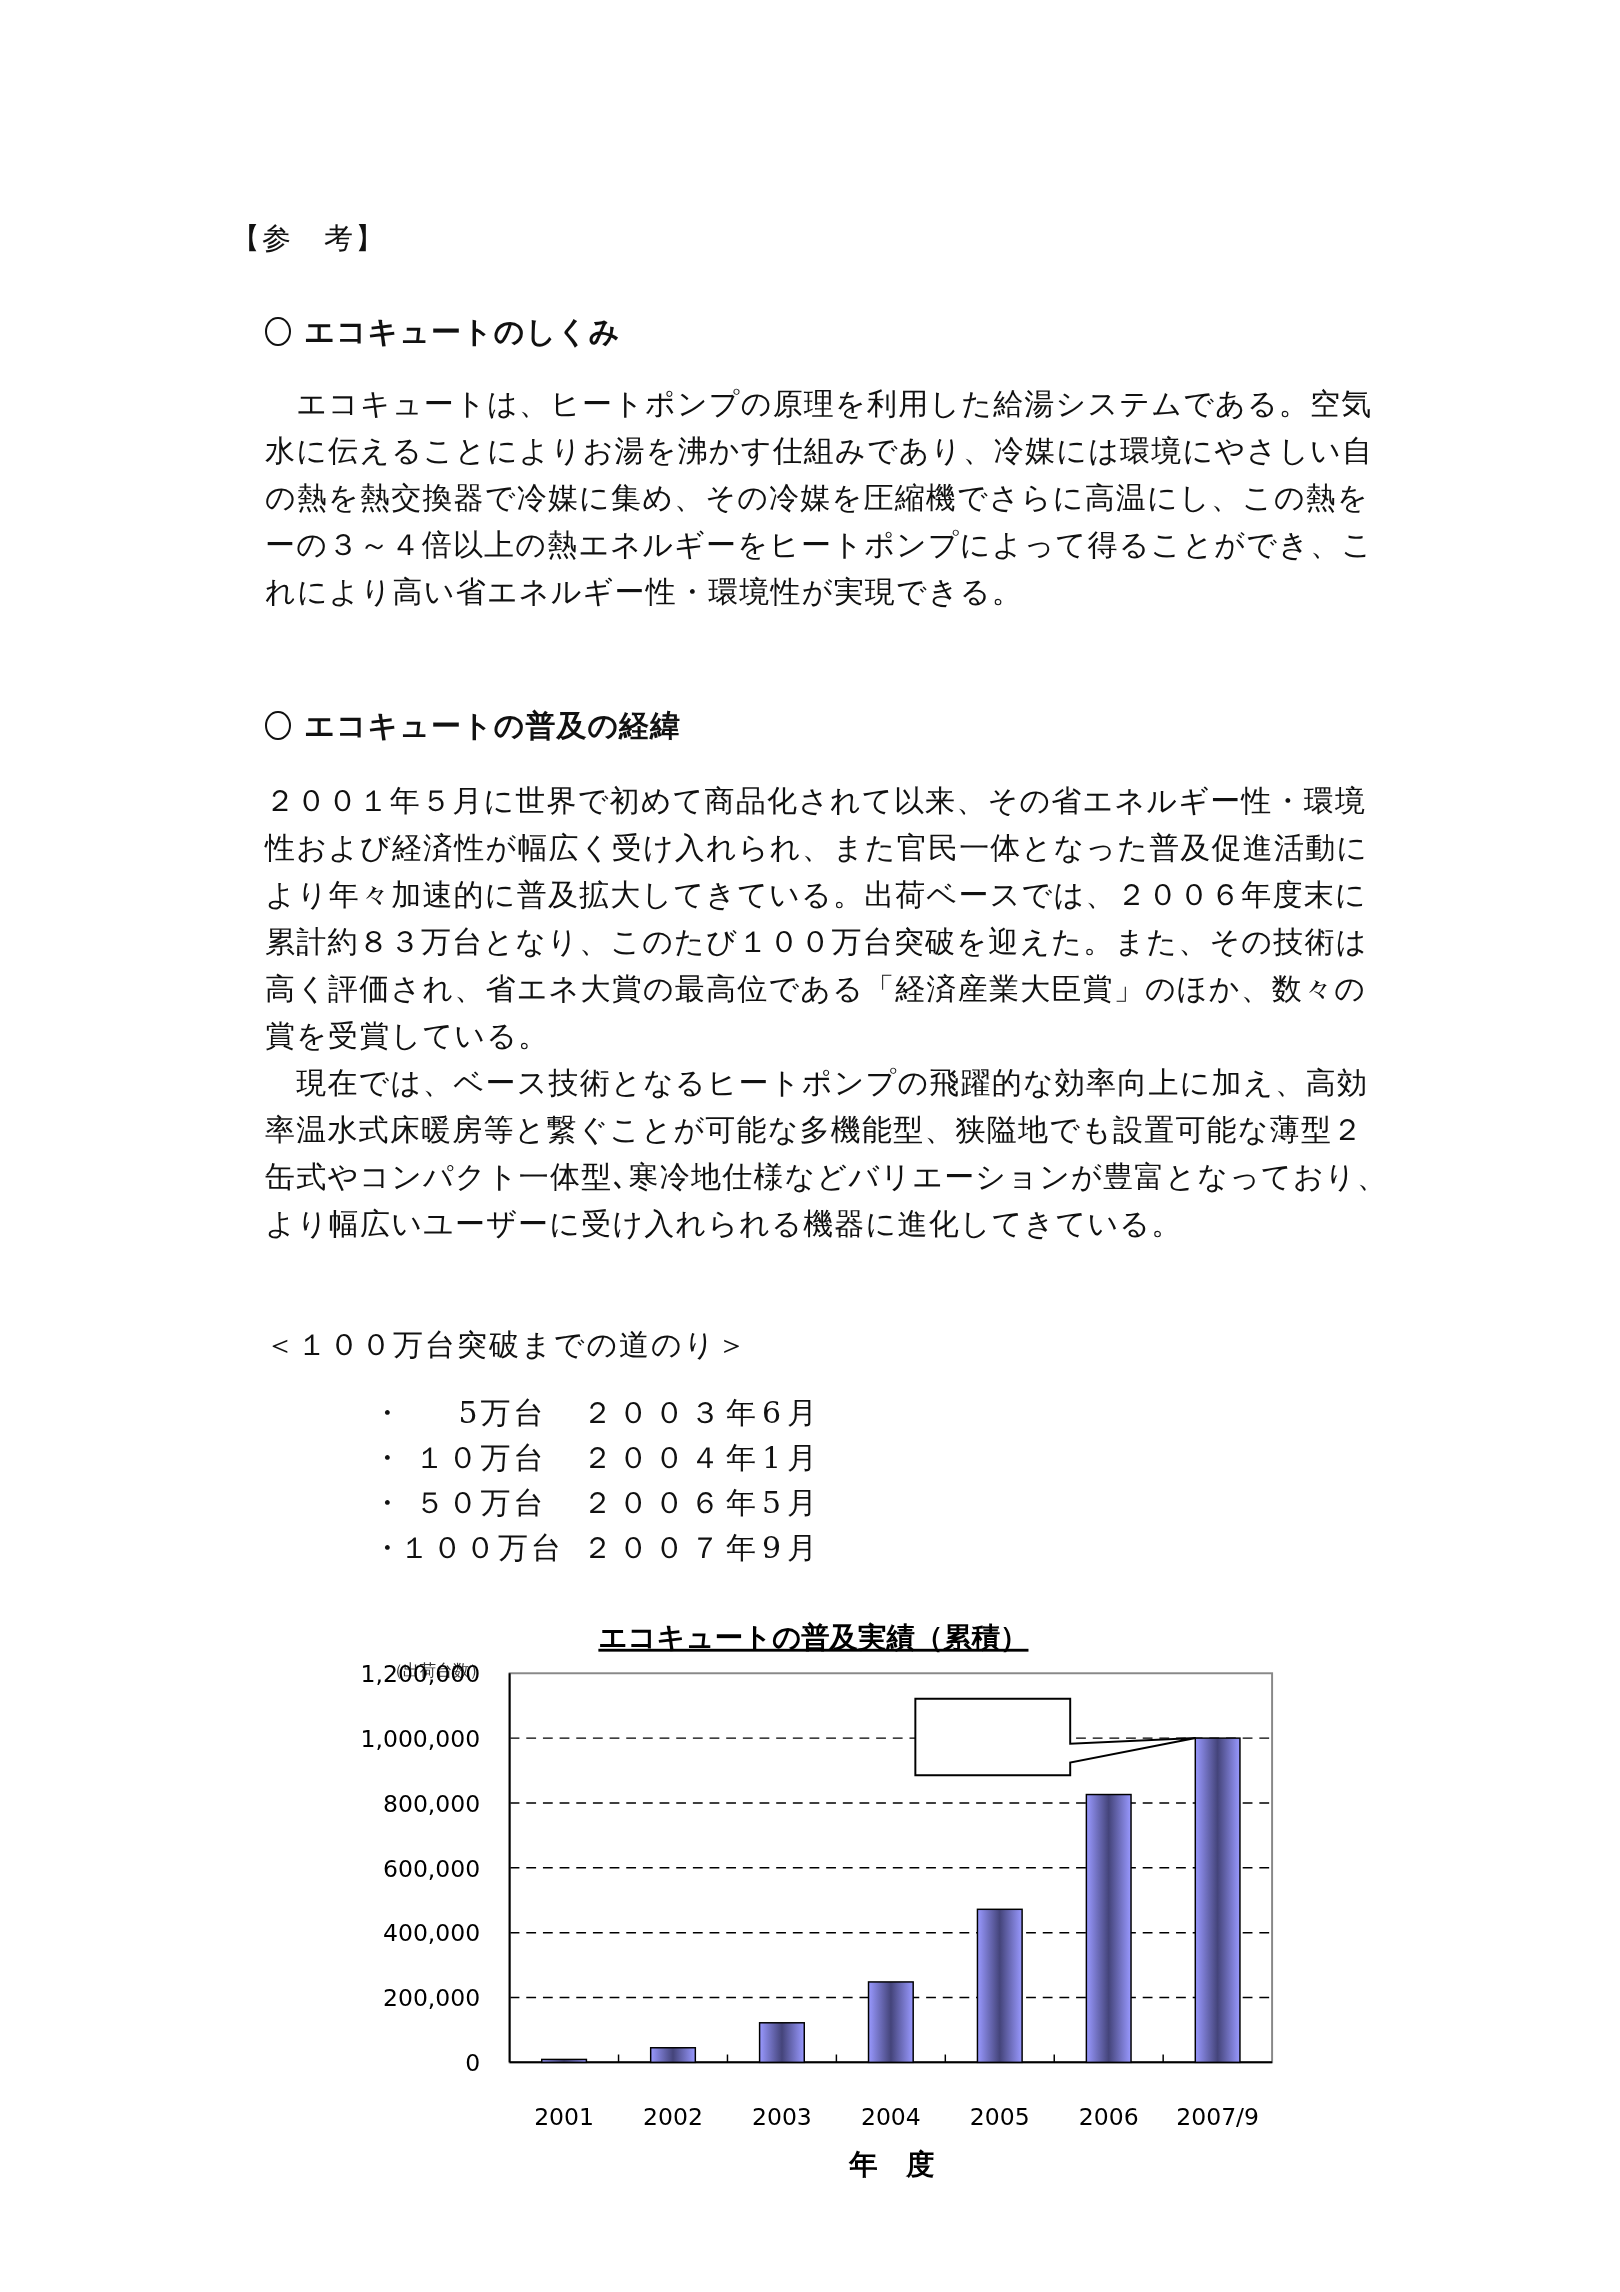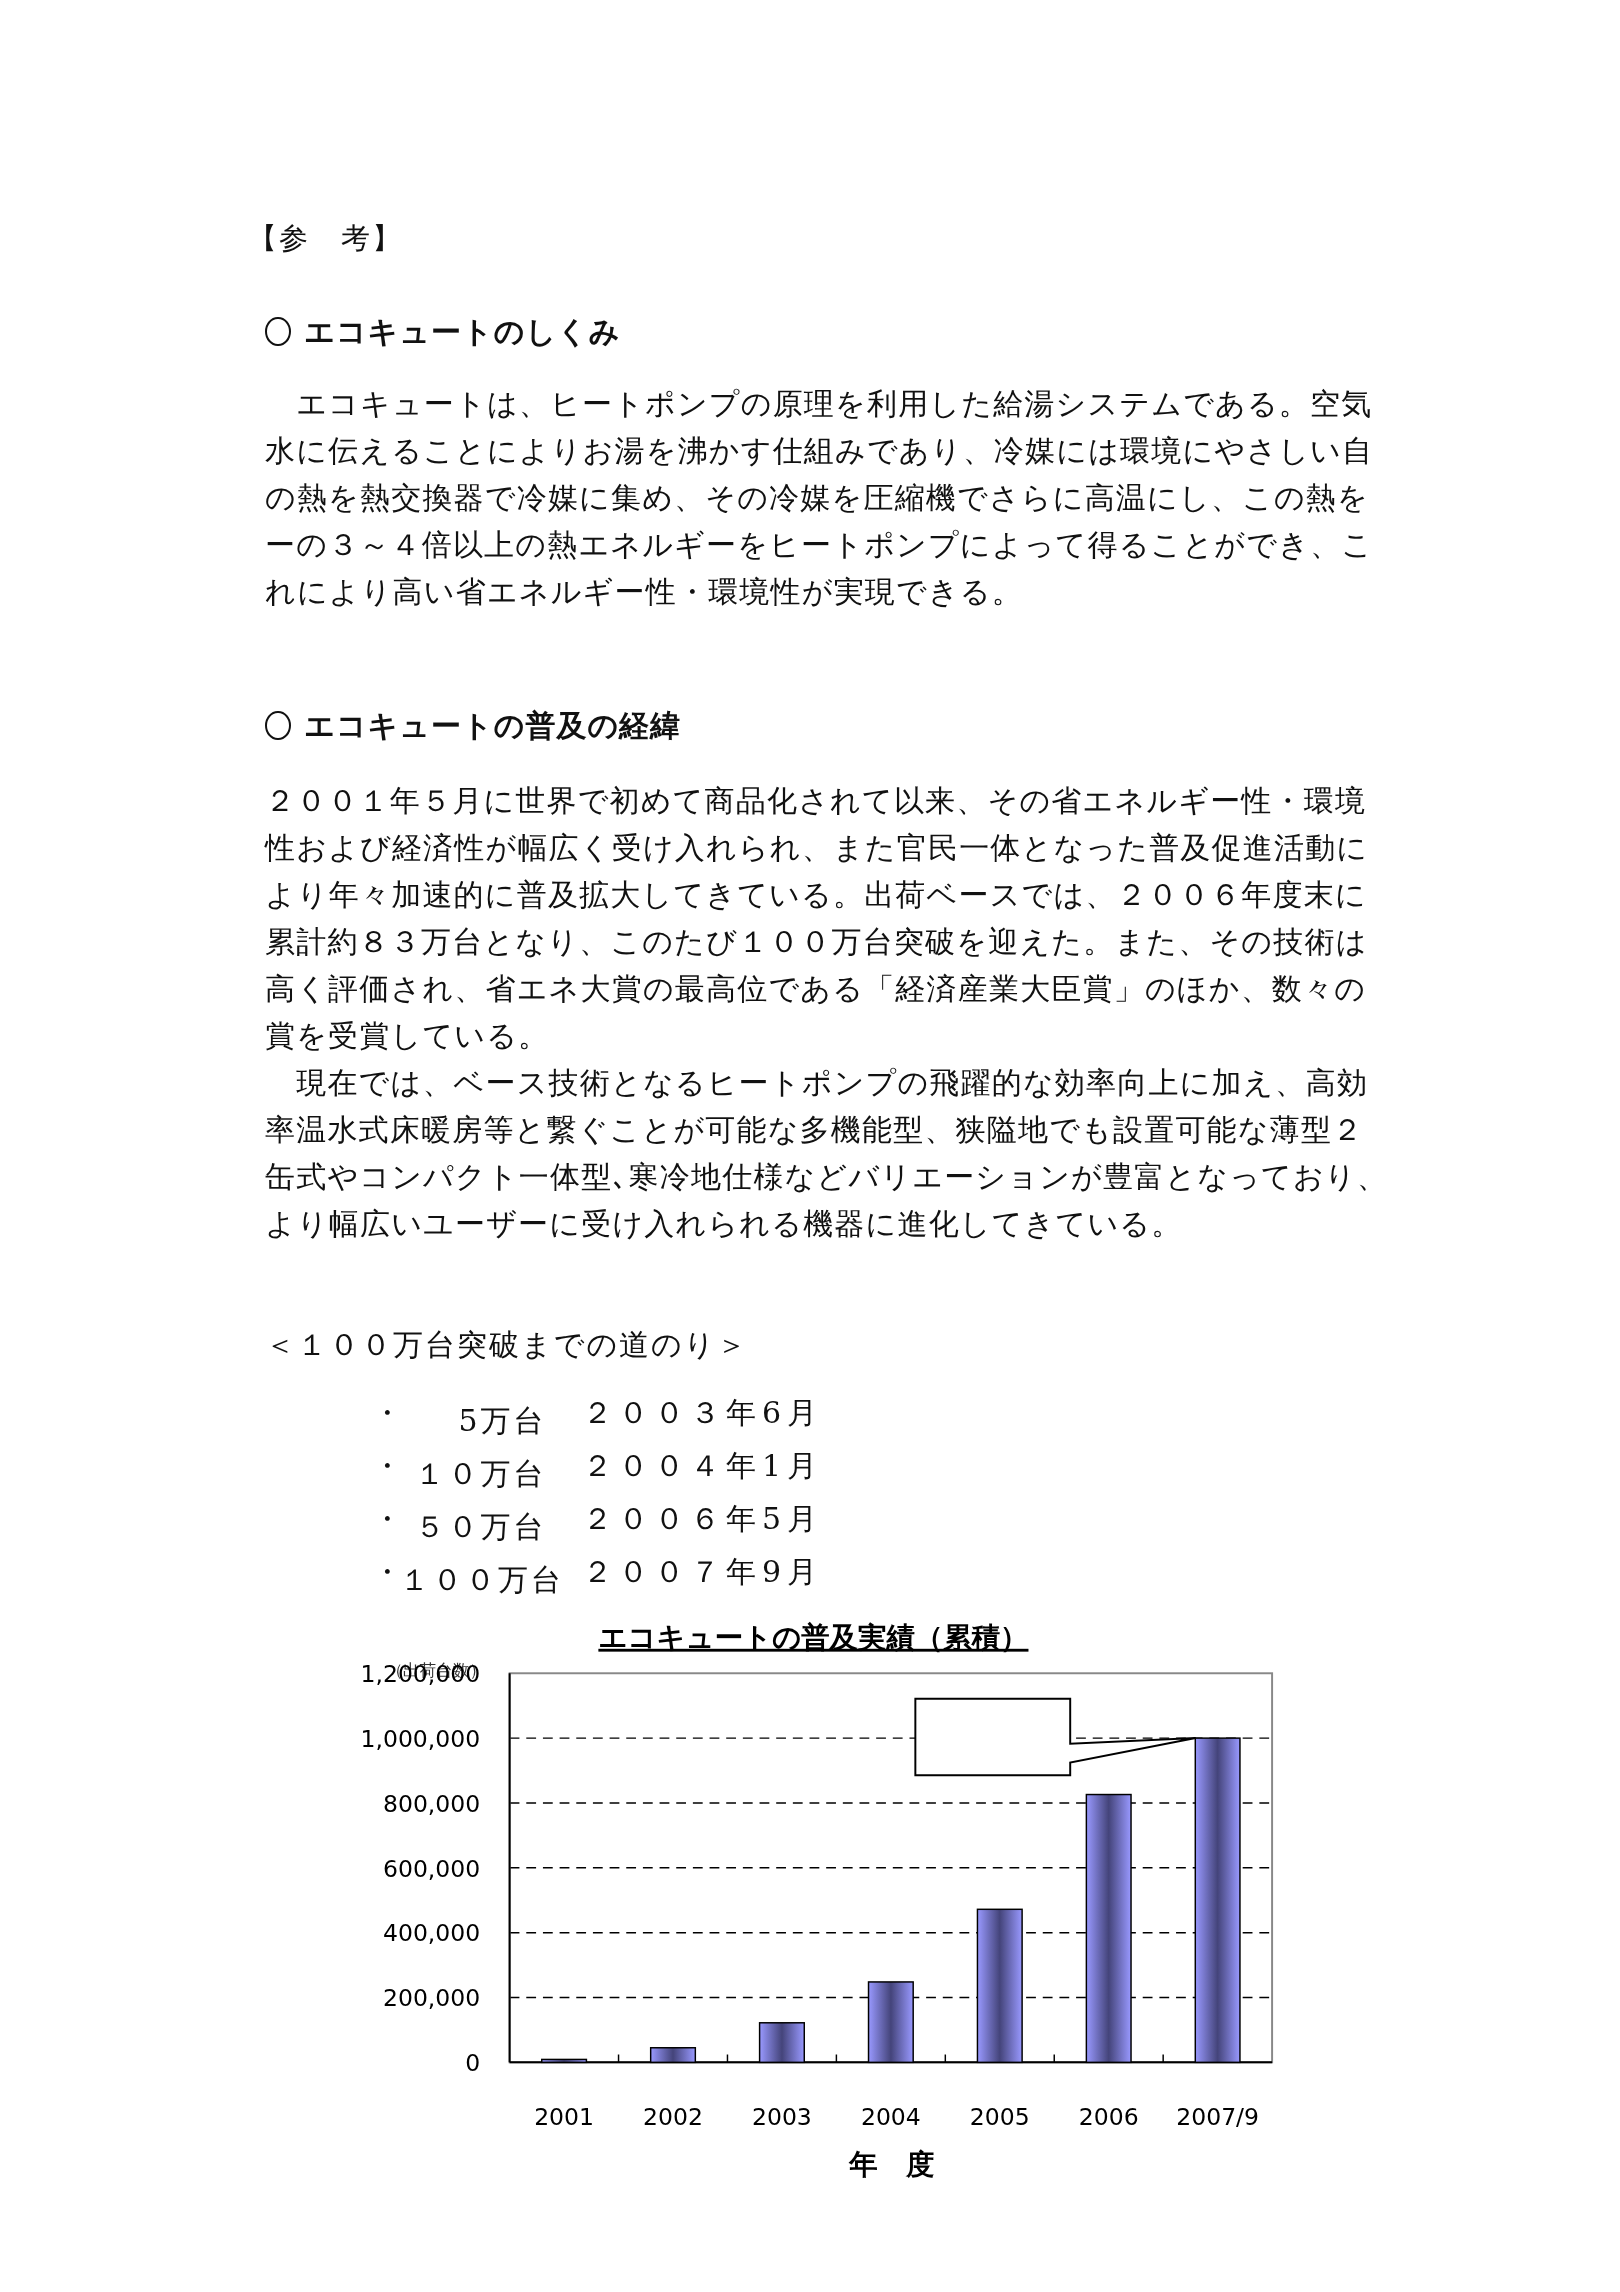--- a/index.html
+++ b/index.html
@@ -1,28 +1,28 @@
 <!DOCTYPE html>
 <html><head>
 <meta charset="utf-8">
 <style>
   html, body { margin: 0; padding: 0; background: #ffffff; }
   body { width: 1620px; height: 2293px; position: relative; overflow: hidden;
          font-family: "DejaVu Serif", "Liberation Serif", serif; color: #111; }
   .abs { position: absolute; }
-  .ref-label { left: 248px; top: 219px; font-size: 29px; letter-spacing: 2px; }
+  .ref-label { left: 231px; top: 219px; font-size: 29px; letter-spacing: 2px; }
   .section-h { left: 265px; font-size: 30px; font-family: "DejaVu Sans", "Liberation Sans", sans-serif; font-weight: bold; letter-spacing: 1px; }
   .section-h .circ { display: inline-block; width: 25.5px; height: 29px; border: 2px solid #111; border-radius: 50%; vertical-align: -3.9px; margin-right: 13.7px; box-sizing: border-box; }
   .para { left: 265px; width: 1157px; font-size: 30px; line-height: 47px; letter-spacing: 1.2px; }
   .para p { margin: 0; white-space: nowrap; }
   .timeline-title { left: 265px; top: 1325px; font-size: 30px; letter-spacing: 2px; }
   .timeline { left: 372px; top: 1390px; font-size: 30px; line-height: 45px; }
   .tl-row { display: flex; white-space: nowrap; }
   .tl-bullet { width: 27.4px; }
-  .tl-count { width: 147px; text-align: right; letter-spacing: 2.9px; margin-top: 8px; }
+  .tl-count { width: 147px; text-align: right; letter-spacing: 2.9px; }
   .tl-date { margin-left: 36px; letter-spacing: 5.9px; }
   svg text { font-family: "DejaVu Sans", "Liberation Sans", sans-serif; }
 </style>
 </head>
 <body>
 
 <div class="abs ref-label">【参　考】</div>
 
 <div class="abs section-h" style="top:312px;">
   <span class="circ"></span><span>エコキュートのしくみ</span>

